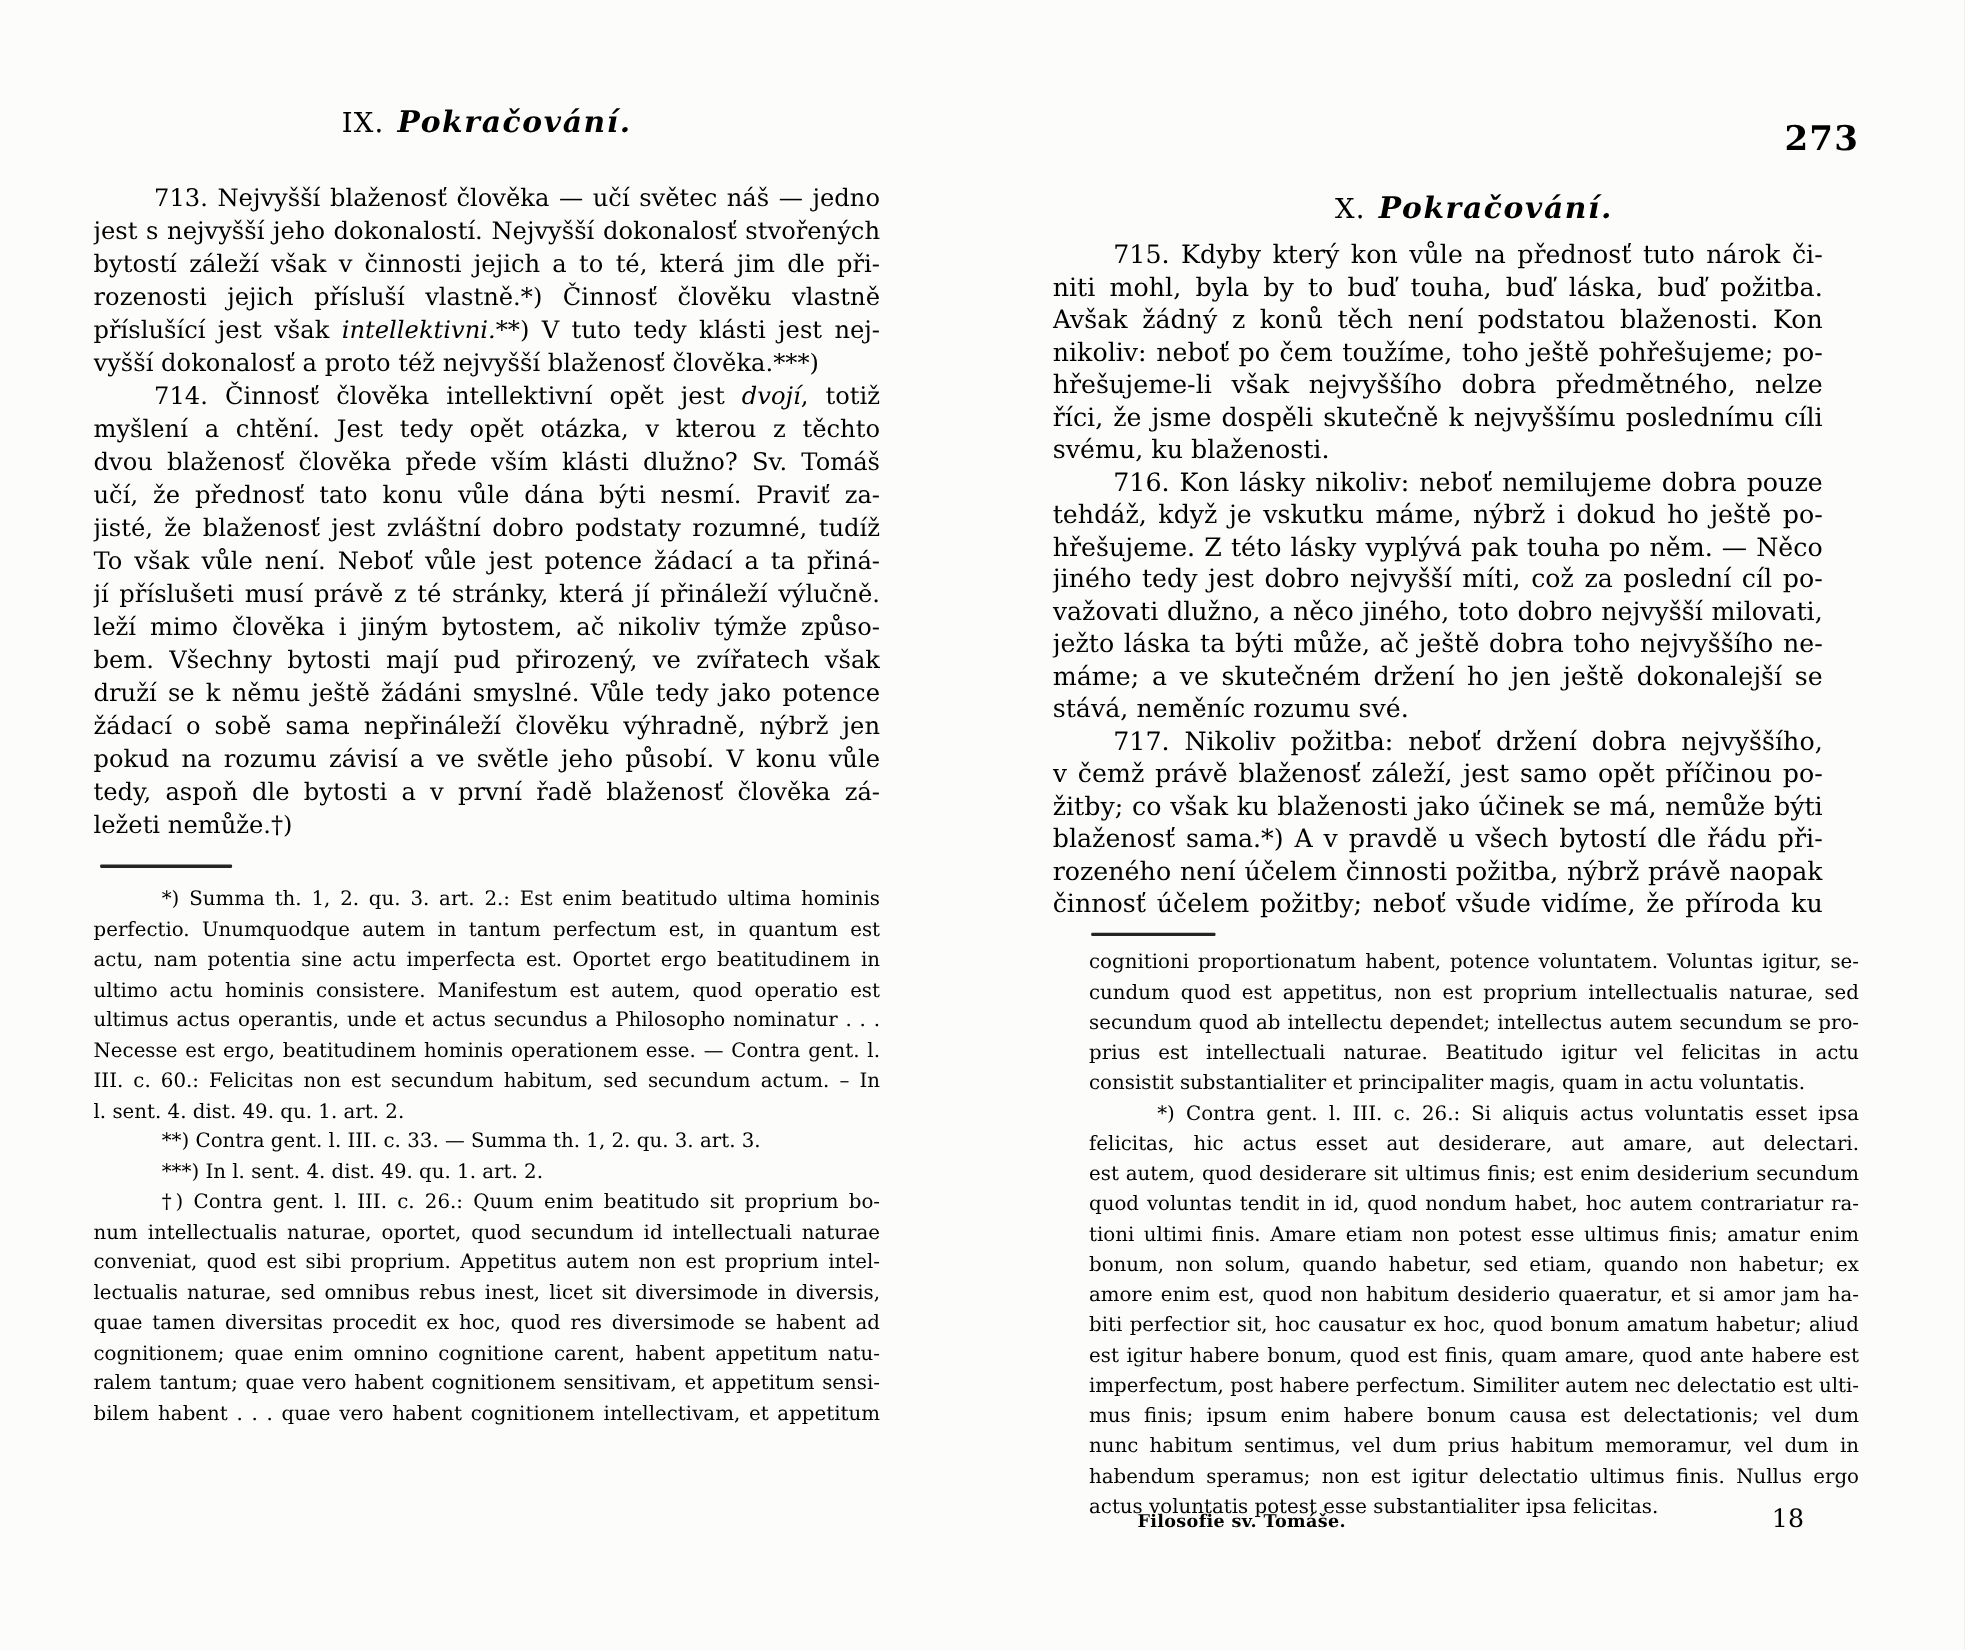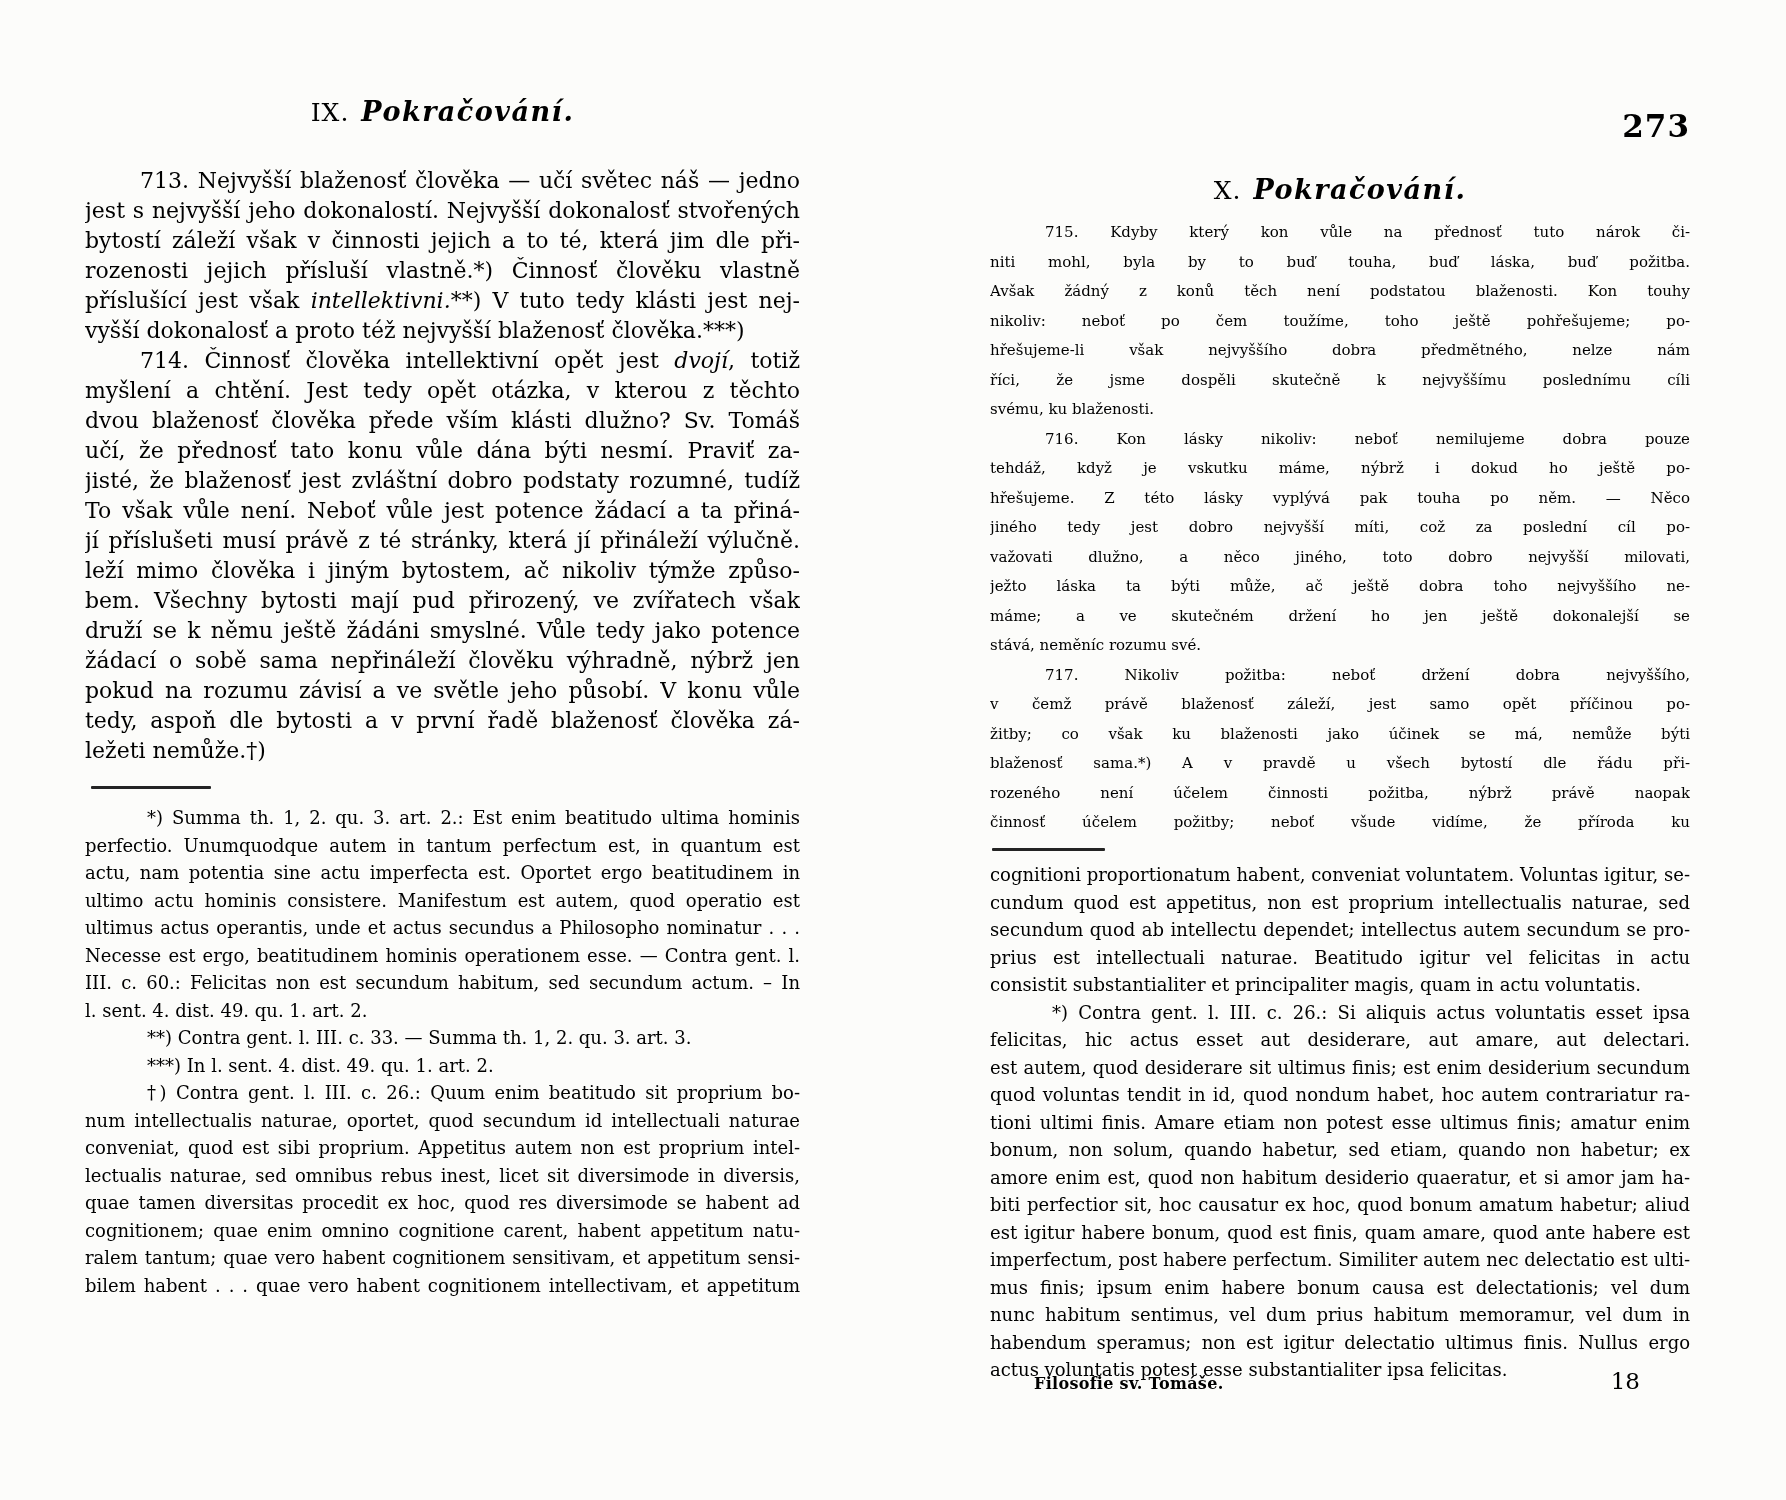--- a/index.html
+++ b/index.html
@@ -15,21 +15,21 @@
   #footer-row{position:absolute;left:990px;top:1368px;width:700px;display:flex;
               justify-content:space-between;align-items:baseline;}
   #footer-book-title{font-size:16px;font-weight:bold;margin-left:44px;letter-spacing:0.3px;}
   #footer-signature{font-size:23px;margin-right:50px;}
   
   .block{position:absolute;}
   #left-body{left:85px;top:166px;width:715px;font-size:22px;}
   #left-body .tline{height:30px;line-height:30px;}
   #left-foot{left:85px;top:804px;width:715px;font-size:18px;}
   #left-foot .tline{height:27.5px;line-height:27.5px;}
-  #right-body{left:990px;top:218px;width:700px;font-size:15px;}
+  #right-body{left:957px;top:218px;width:700px;font-size:23px;}
   #right-body .tline{height:29.5px;line-height:29.5px;}
   #right-foot{left:990px;top:861px;width:700px;font-size:18px;}
   #right-foot .tline{height:27.5px;line-height:27.5px;}
   .tline{text-align:justify;text-align-last:justify;white-space:normal;overflow:hidden;}
   .tline.plast{text-align:left;text-align-last:left;}
   .tline.ind{text-indent:55px;}
   #left-foot .tline.ind,#right-foot .tline.ind{text-indent:62px;}
   
   .fn-rule{position:absolute;height:3px;background:#242424;border-radius:1px;}
   #left-rule{left:91px;top:786px;width:120px;}
@@ -116,21 +116,21 @@
       <div class="tline">v čemž právě blaženosť záleží, jest samo opět příčinou po-</div>
       <div class="tline">žitby; co však ku blaženosti jako účinek se má, nemůže býti</div>
       <div class="tline">blaženosť sama.*) A v pravdě u všech bytostí dle řádu při-</div>
       <div class="tline">rozeného není účelem činnosti požitba, nýbrž právě naopak</div>
       <div class="tline">činnosť účelem požitby; neboť všude vidíme, že příroda ku</div>
     </div>
 
   <div id="right-rule" class="fn-rule"></div>
 
   <div id="right-foot" class="block">
-      <div class="tline">cognitioni proportionatum habent, conveniat voluntatem. Voluntas igitur, se-</div>
+      <div class="tline">cognitioni proportionatum habent, potence voluntatem. Voluntas igitur, se-</div>
       <div class="tline">cundum quod est appetitus, non est proprium intellectualis naturae, sed solum</div>
       <div class="tline">secundum quod ab intellectu dependet; intellectus autem secundum se pro-</div>
       <div class="tline">prius est intellectuali naturae. Beatitudo igitur vel felicitas in actu intellectus</div>
       <div class="tline plast">consistit substantialiter et principaliter magis, quam in actu voluntatis.</div>
       <div class="tline ind">*) Contra gent. l. III. c. 26.: Si aliquis actus voluntatis esset ipsa</div>
       <div class="tline">felicitas, hic actus esset aut desiderare, aut amare, aut delectari. Impossibile</div>
       <div class="tline">est autem, quod desiderare sit ultimus finis; est enim desiderium secundum</div>
       <div class="tline">quod voluntas tendit in id, quod nondum habet, hoc autem contrariatur ra-</div>
       <div class="tline">tioni ultimi finis. Amare etiam non potest esse ultimus finis; amatur enim</div>
       <div class="tline">bonum, non solum, quando habetur, sed etiam, quando non habetur; ex</div>

